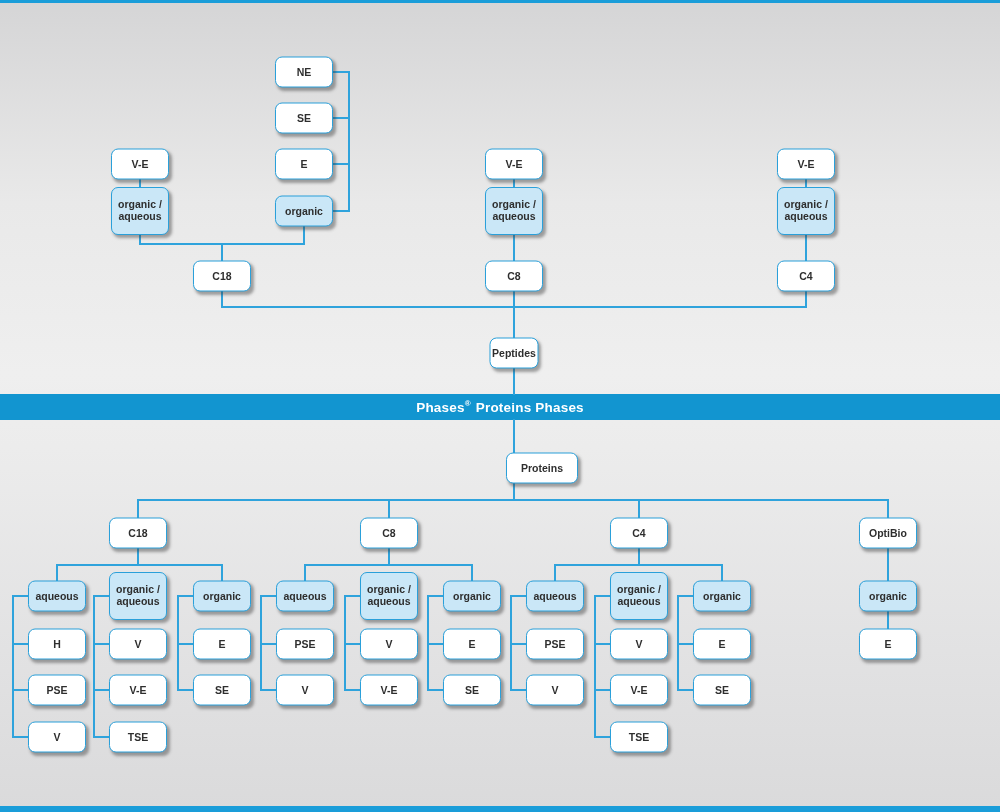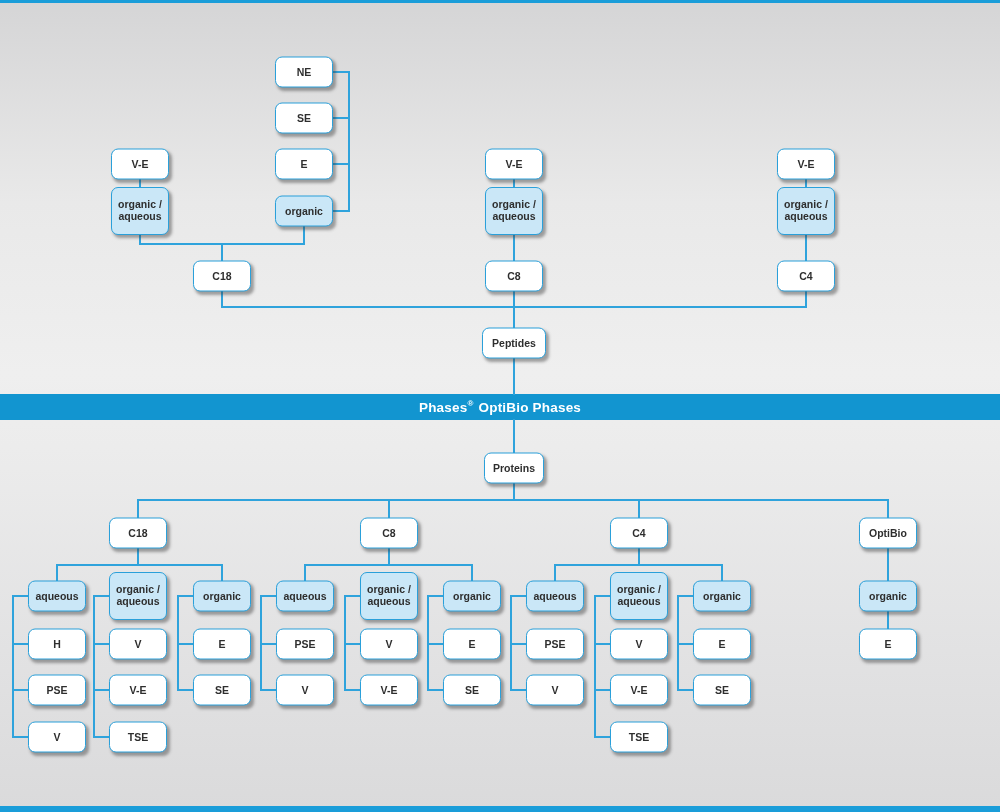--- a/index.html
+++ b/index.html
@@ -32,21 +32,21 @@
 </style>
 </head>
 <body>
 
 <div class="stage">
 
   <div class="edge top"></div>
   <div class="edge bottom"></div>
 
   <div class="band">
-    <span><span>Phases</span><sup>®</sup> <span>OptiBio Phases</span></span>
+    <span><span>Phases</span><sup>®</sup> <span>Proteins Phases</span></span>
   </div>
 
   <i class="ln" style="left:348px;top:72px;width:2px;height:140px"></i>
   <i class="ln" style="left:304px;top:71px;width:46px;height:2px"></i>
   <i class="ln" style="left:304px;top:117px;width:46px;height:2px"></i>
   <i class="ln" style="left:304px;top:163px;width:46px;height:2px"></i>
   <i class="ln" style="left:304px;top:210px;width:46px;height:2px"></i>
   <i class="ln" style="left:139px;top:164px;width:2px;height:48px"></i>
   <i class="ln" style="left:139px;top:211px;width:2px;height:33px"></i>
   <i class="ln" style="left:303px;top:211px;width:2px;height:33px"></i>
@@ -139,23 +139,23 @@
   <div class="node" style="left:514px;top:164px">V-E</div>
   <div class="node lb tall" style="left:514px;top:211px">organic /
 aqueous</div>
   <div class="node" style="left:514px;top:276px">C8</div>
 
   <div class="node" style="left:806px;top:164px">V-E</div>
   <div class="node lb tall" style="left:806px;top:211px">organic /
 aqueous</div>
   <div class="node" style="left:806px;top:276px">C4</div>
 
-  <div class="node" style="left:514px;top:343px;width:64px">Peptides</div>
-
-  <div class="node" style="left:514px;top:468px;width:60px">Proteins</div>
+  <div class="node" style="left:514px;top:353px;width:49px">Peptides</div>
+
+  <div class="node" style="left:542px;top:468px;width:72px">Proteins</div>
 
   <div class="node" style="left:138px;top:533px">C18</div>
   <div class="node" style="left:389px;top:533px">C8</div>
   <div class="node" style="left:639px;top:533px">C4</div>
   <div class="node" style="left:888px;top:533px">OptiBio</div>
 
   <div class="node lb" style="left:57px;top:596px">aqueous</div>
   <div class="node" style="left:57px;top:644px">H</div>
   <div class="node" style="left:57px;top:690px">PSE</div>
   <div class="node" style="left:57px;top:737px">V</div>

